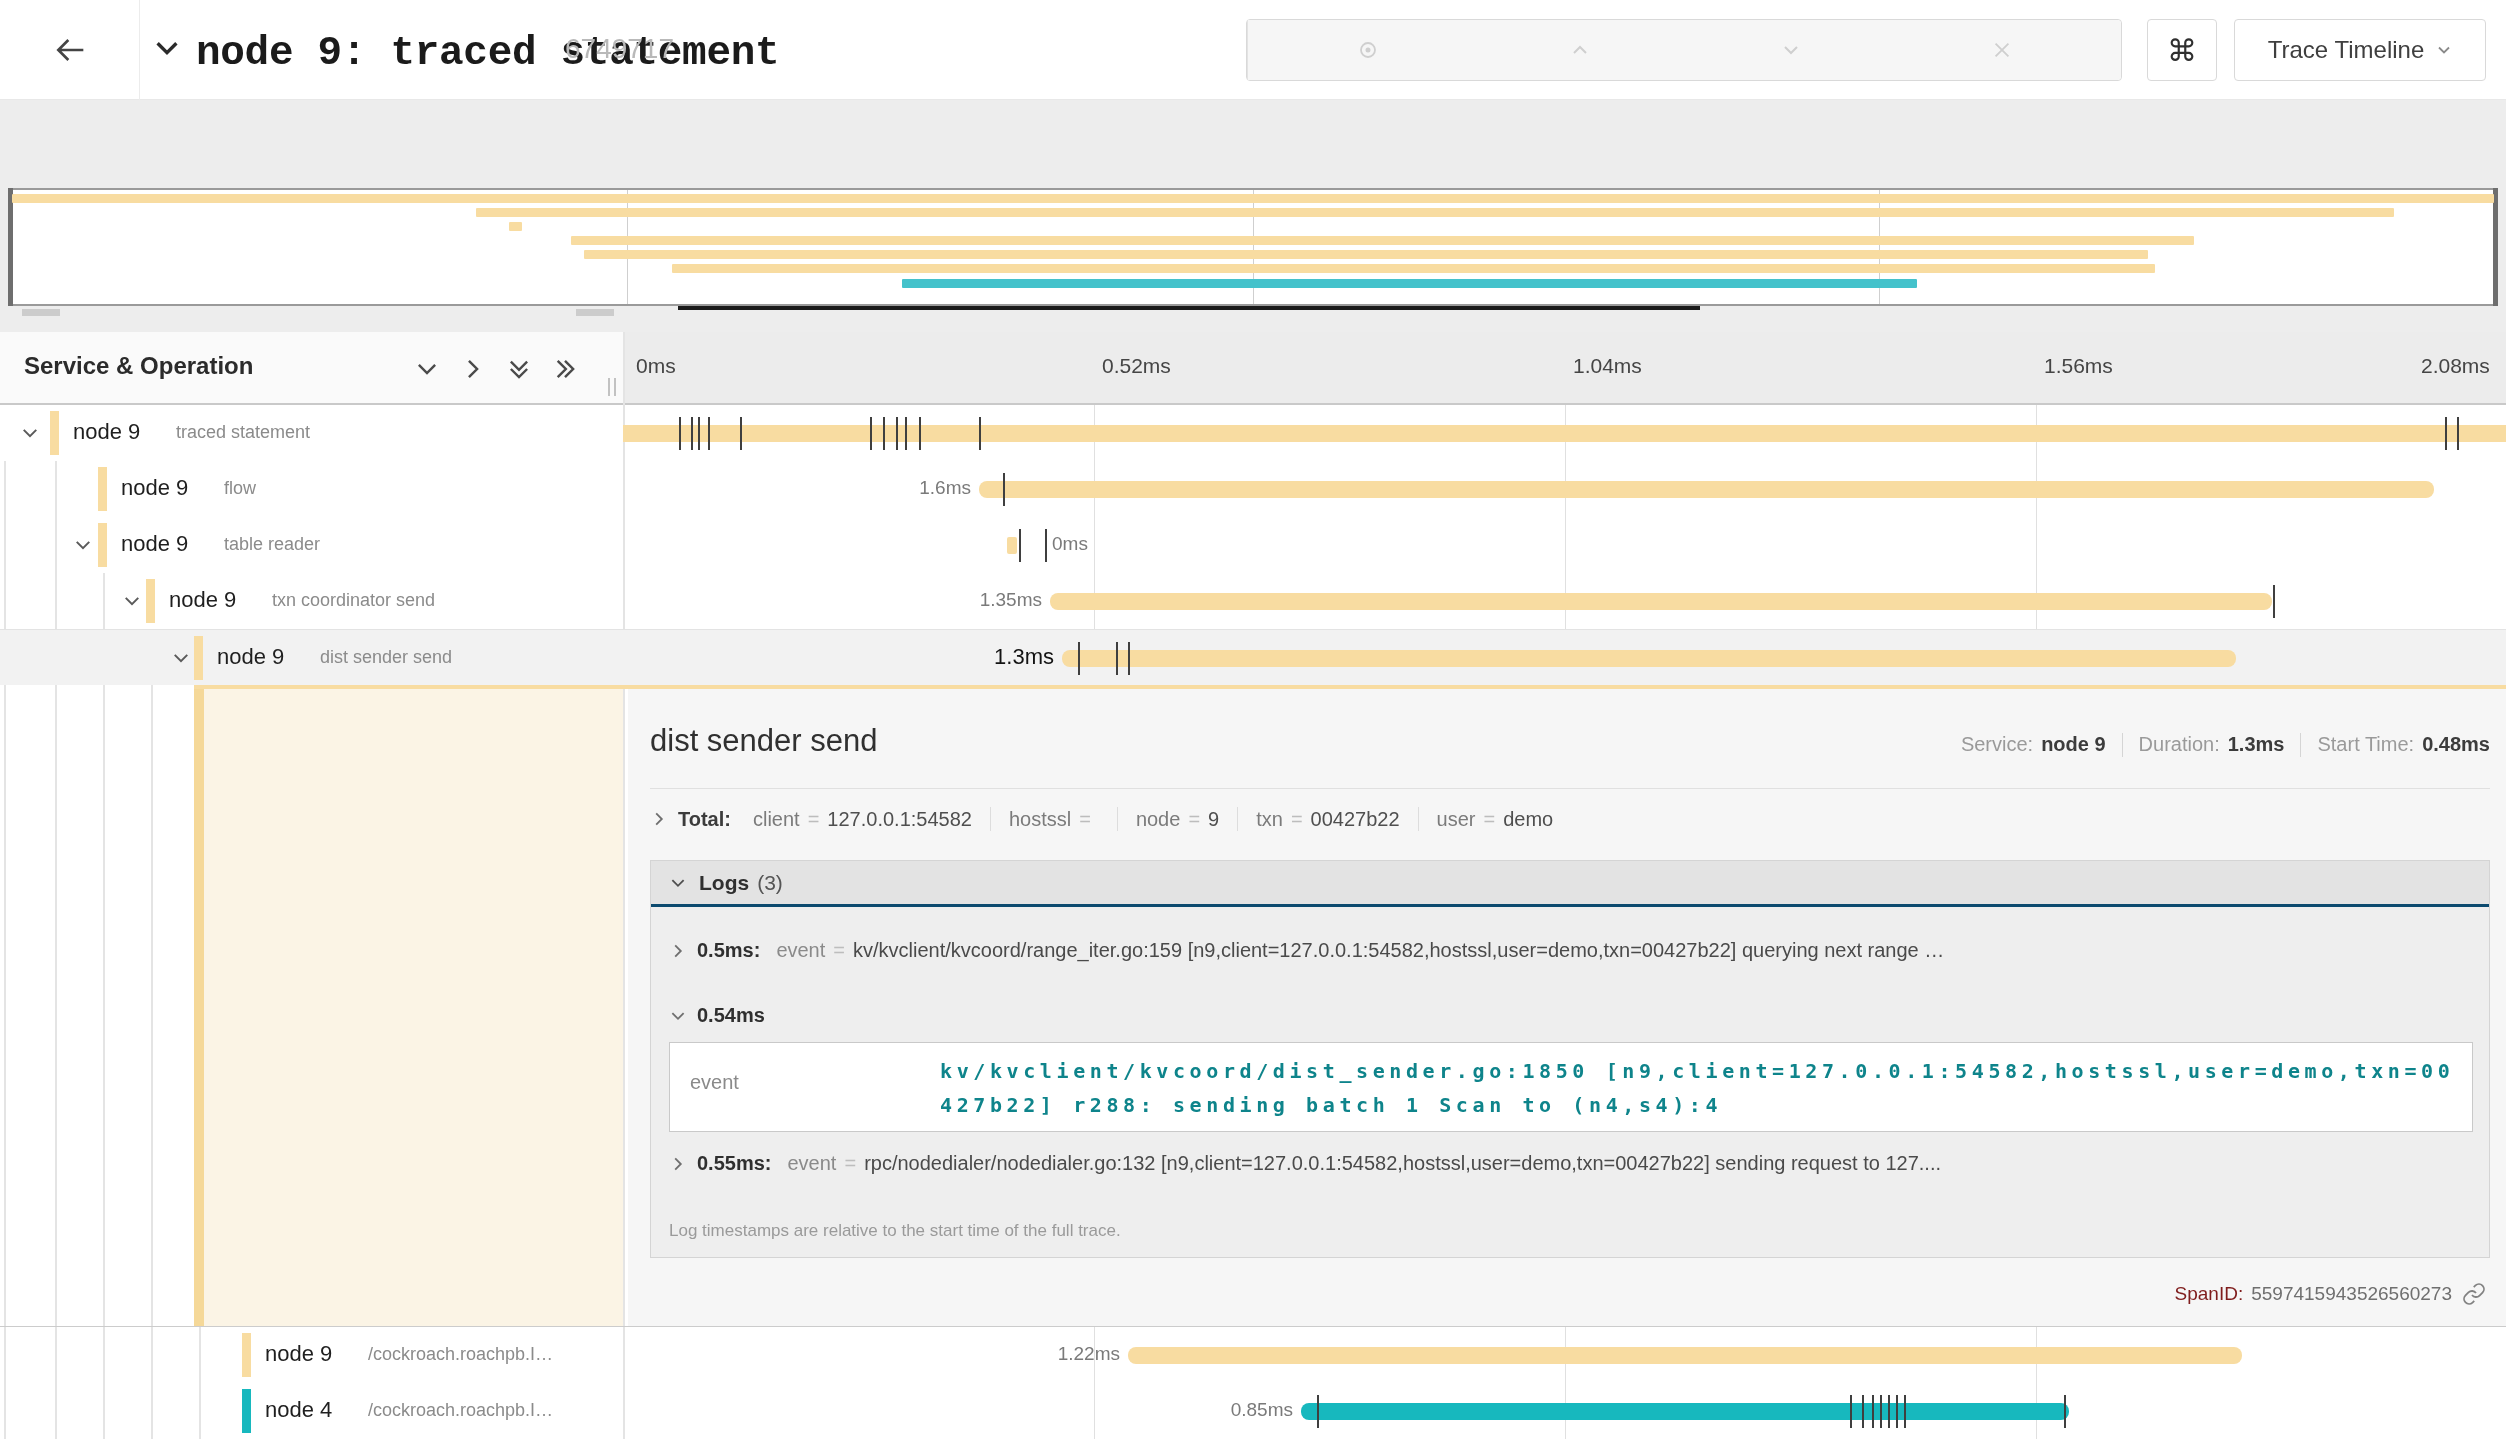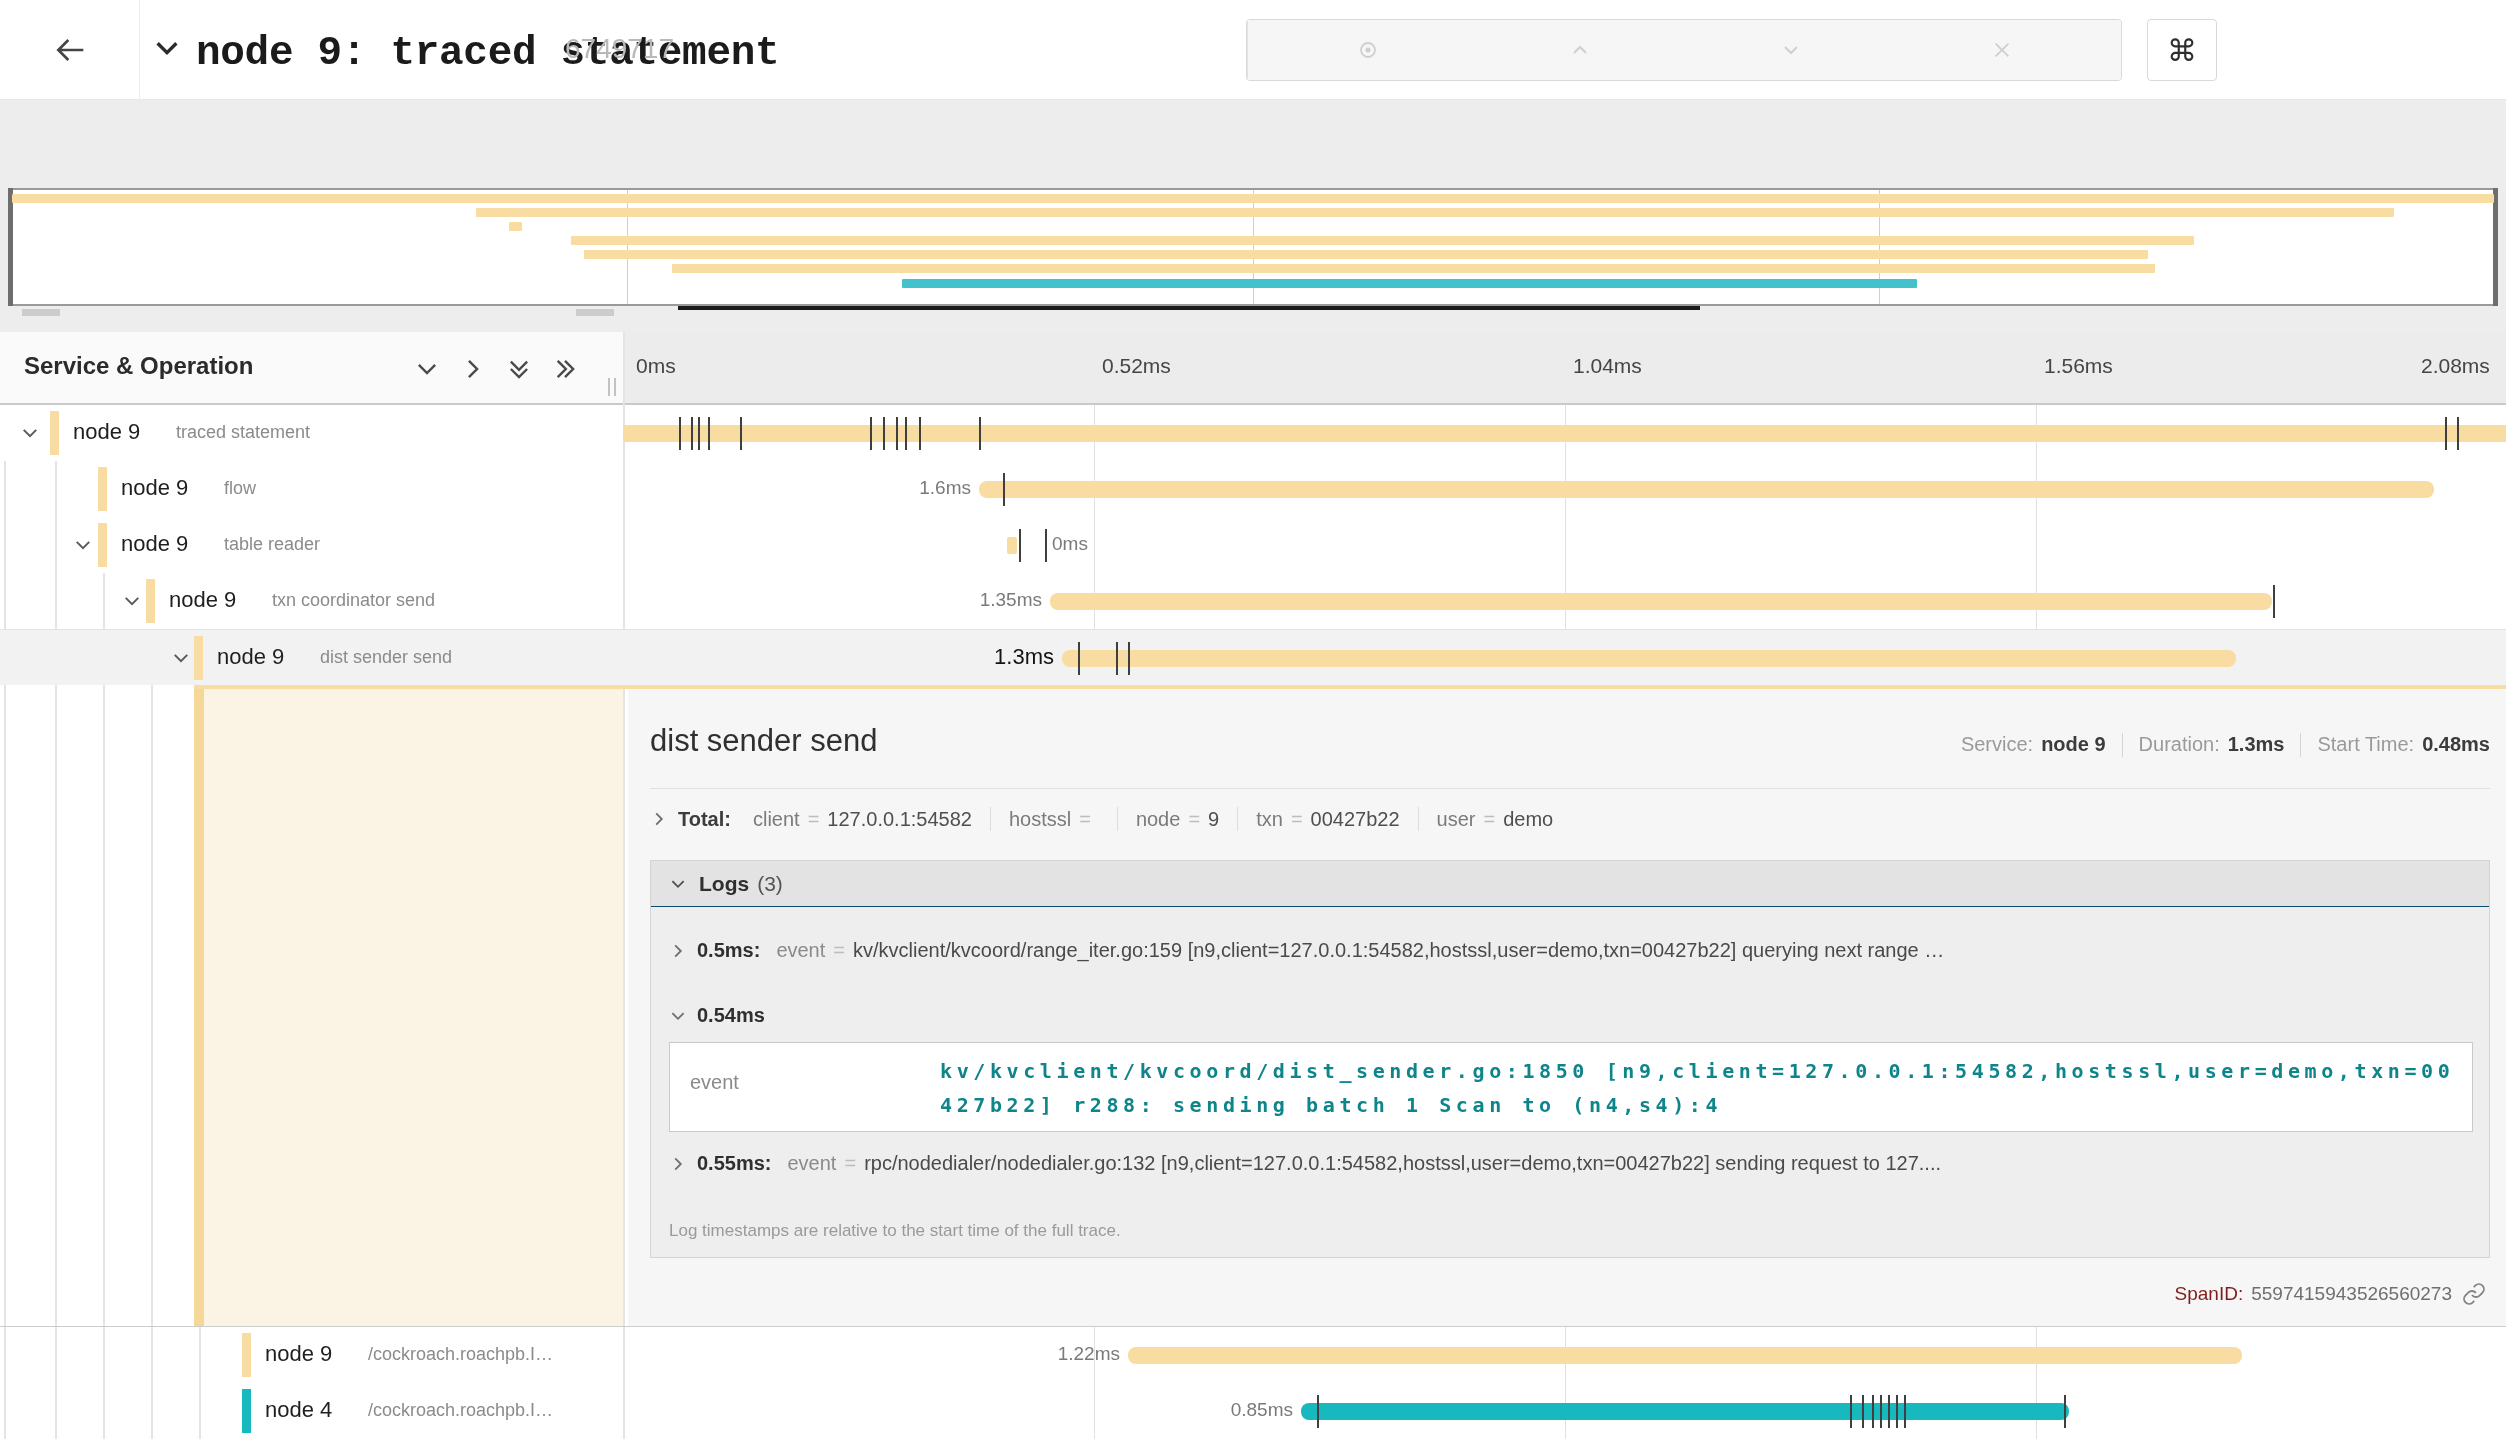--- a/index.html
+++ b/index.html
@@ -78,21 +78,21 @@
   .d-hr { position:absolute; left:22px; right:16px; top:99px; height:1px; background:#e0e0e0; }
   .d-tags { position:absolute; left:22px; top:118px; display:flex; align-items:center; font-size:20px; cursor:pointer; }
   .d-tags .tchev2 { color:#6f6f6f; display:flex; margin-right:10px; }
   .d-tags .tlabel { font-weight:700; color:#3c3c3c; margin-right:22px; }
   .tag-item { display:flex; align-items:center; }
   .tag-item .k { color:#7b7b7b; }
   .tag-item .e { color:#bdbdbd; margin:0 8px; }
   .tag-item .v { color:#4f4f4f; }
   .tag-sep { width:1px; height:24px; background:#dddddd; margin:0 18px; }
   .logs-box { position:absolute; left:22px; top:171px; width:1840px; height:398px; border:1px solid #d4d4d4; background:#eeeeee; }
-  .logs-head { position:absolute; left:0; top:0; width:100%; height:46px; background:#e3e3e3; border-bottom:1px solid #0c4a6e; display:flex; align-items:center; font-size:21px; cursor:pointer; }
+  .logs-head { position:absolute; left:0; top:0; width:100%; height:46px; background:#e3e3e3; border-bottom:3px solid #0c4a6e; display:flex; align-items:center; font-size:21px; cursor:pointer; }
   .logs-head .lchev { color:#4f4f4f; display:flex; margin:0 12px 0 18px; }
   .logs-head .ltxt { font-weight:700; color:#2f2f2f; margin-right:8px; }
   .logs-head .lcount { color:#555; }
   .log-row { position:absolute; left:18px; display:flex; align-items:center; font-size:20px; white-space:nowrap; cursor:pointer; }
   .log-row .lchev { color:#6f6f6f; display:flex; margin-right:10px; }
   .log-row .ltime { font-weight:700; color:#2f2f2f; margin-right:16px; }
   .log-row .lkey { color:#8a8a8a; }
   .log-row .leq { color:#bdbdbd; margin:0 8px; }
   .log-row .ltext { color:#4a4a4a; overflow:hidden; text-overflow:clip; max-width:1640px; }
   .event-box { position:absolute; left:18px; top:181px; width:1804px; height:90px; background:#ffffff; border:1px solid #c9c9c9; }
@@ -144,20 +144,28 @@
         <span class="ficon">
           <svg width="22" height="22" viewBox="0 0 24 24" fill="none" stroke="currentColor" stroke-width="2">
               <path d="M5 5l14 14M19 5L5 19"></path>
             </svg>
         </span>
       </div>
     </div>
     <div class="kbd-btn">
       <span>⌘</span>
     </div>
+    <div class="view-btn">
+      <span>Trace Timeline</span>
+      <span class="caret">
+        <svg width="16" height="16" viewBox="0 0 16 16" fill="none" stroke="currentColor" stroke-width="1.8">
+            <path d="M3 5.5l5 5 5-5"></path>
+          </svg>
+      </span>
+    </div>
   </div>
 
   <div class="gray-band">
     <div class="stats">
       <span class="lbl">Trace Start</span>
       <span class="val">October 15 2020, 17:38:15</span>
       <span class="val frac">.084</span>
       <span class="sep"></span>
       <span class="lbl">Duration</span>
       <span class="val">2.08ms</span>

